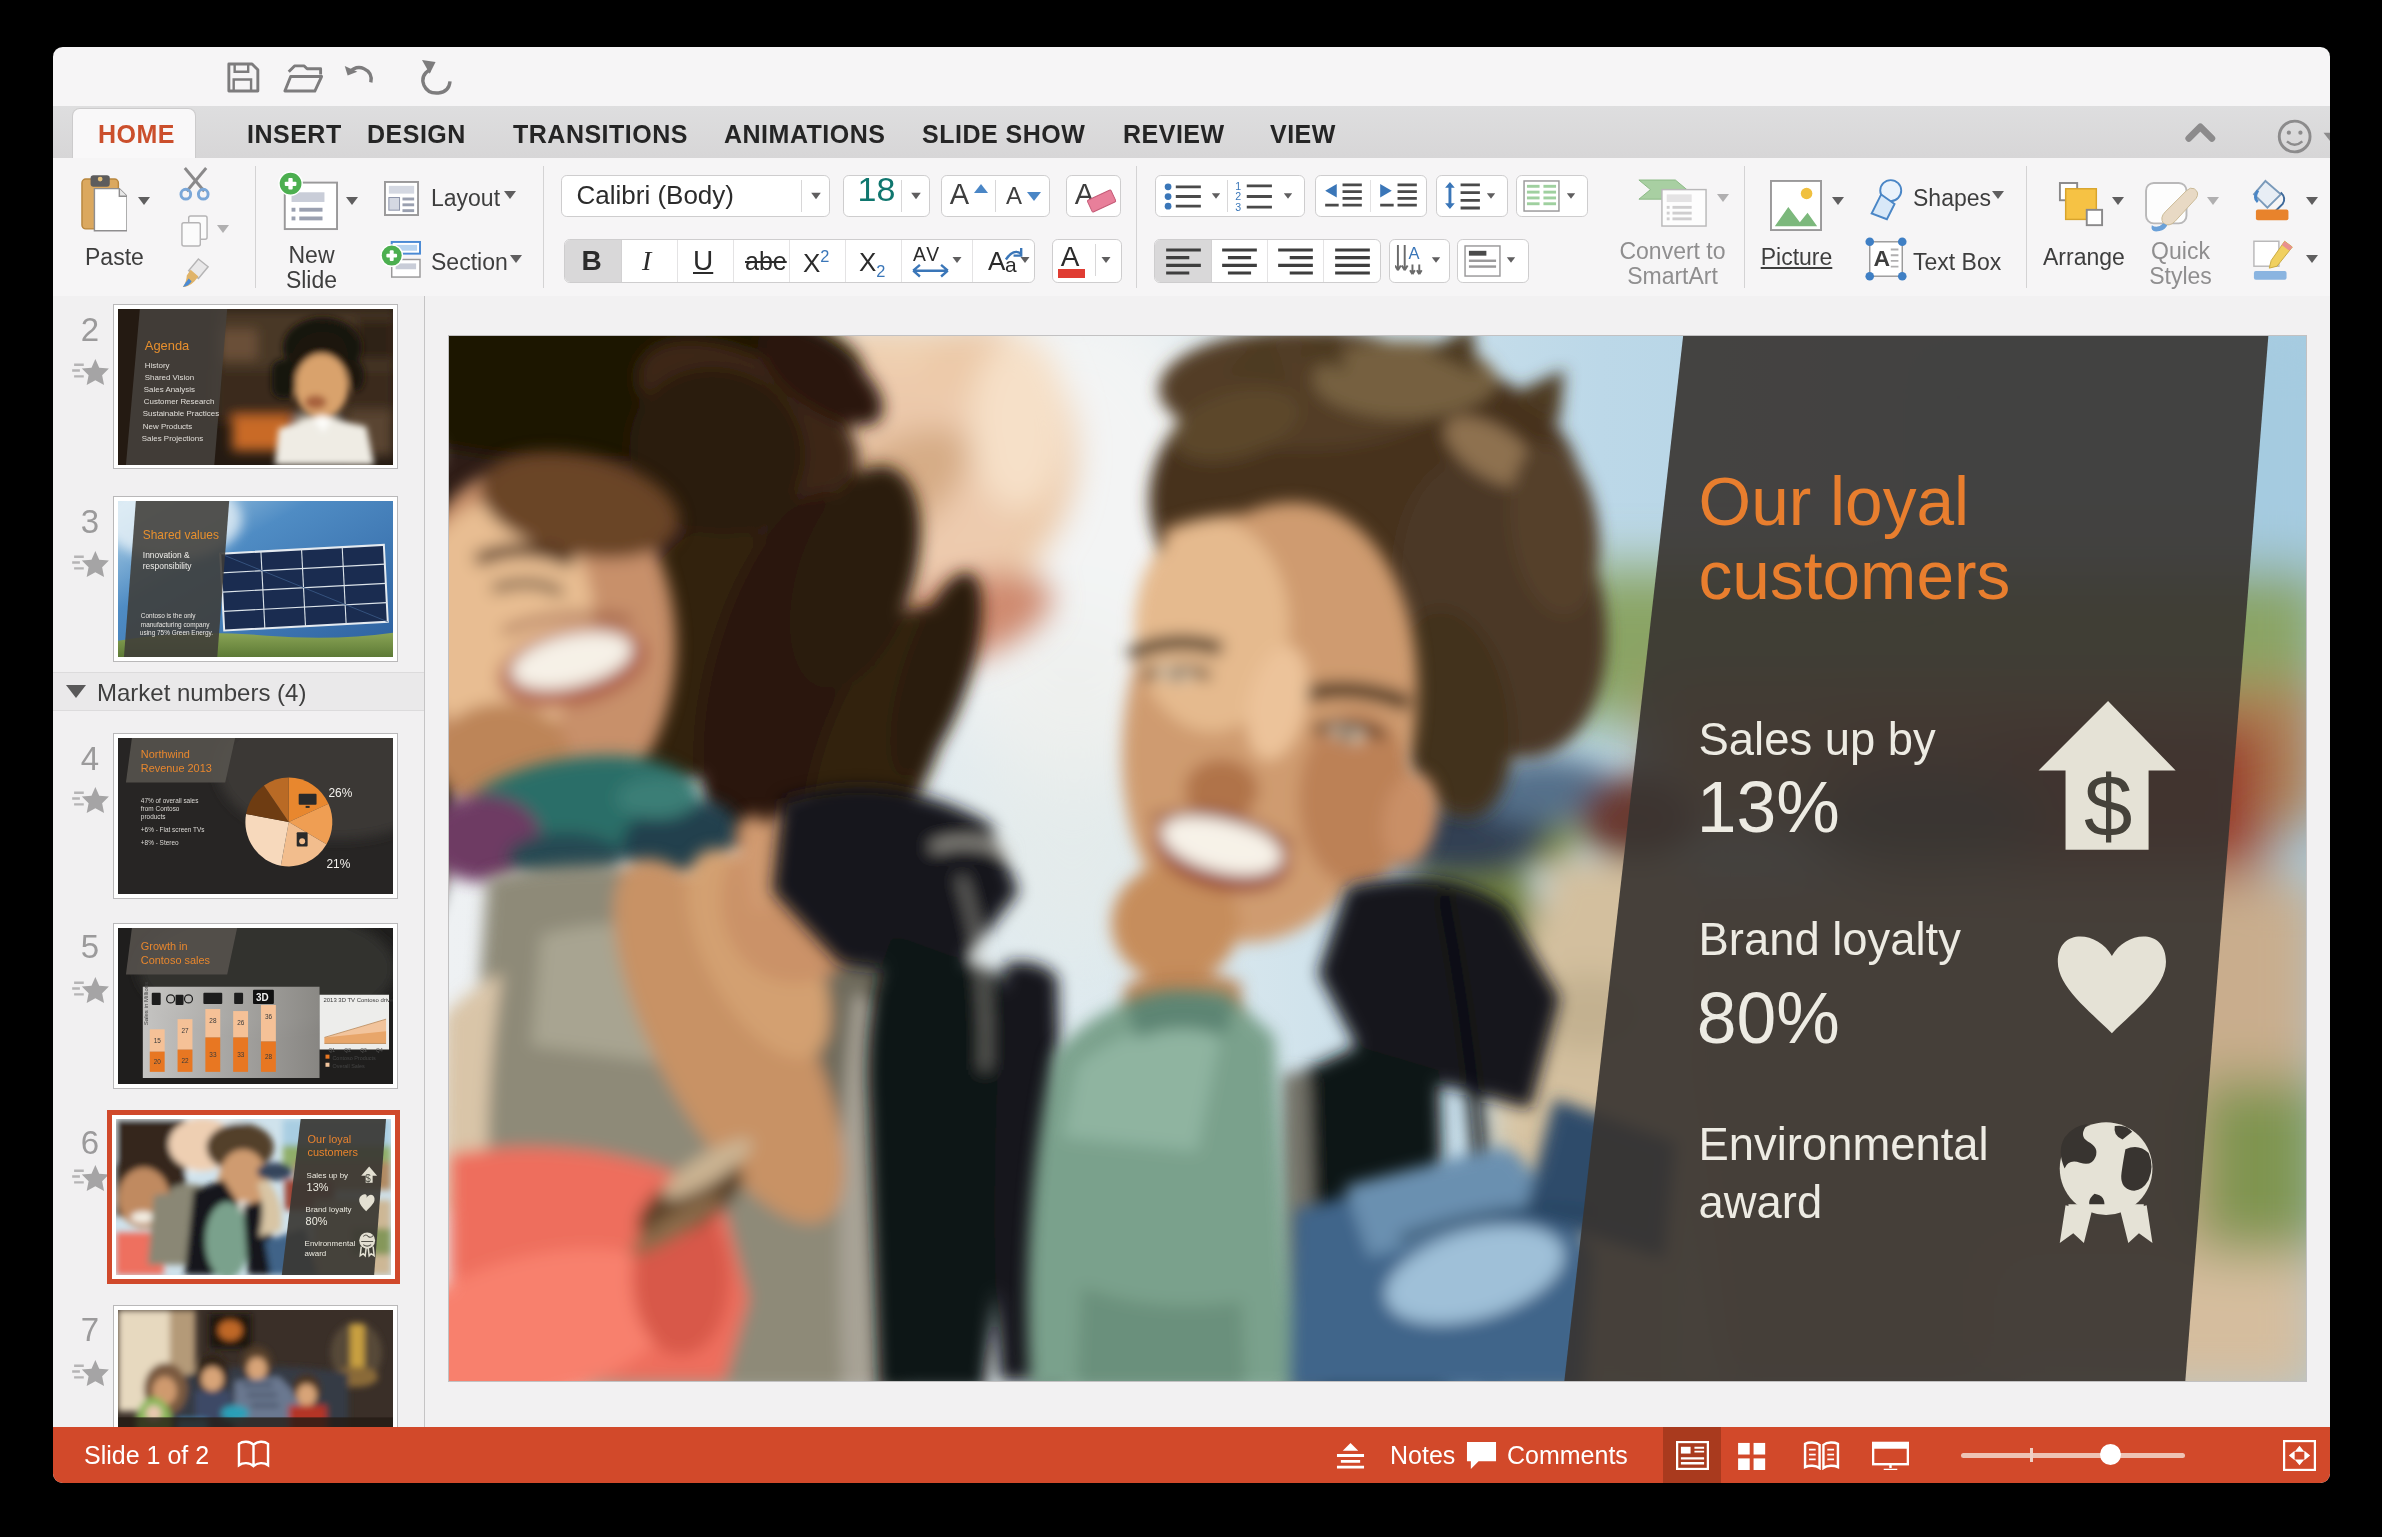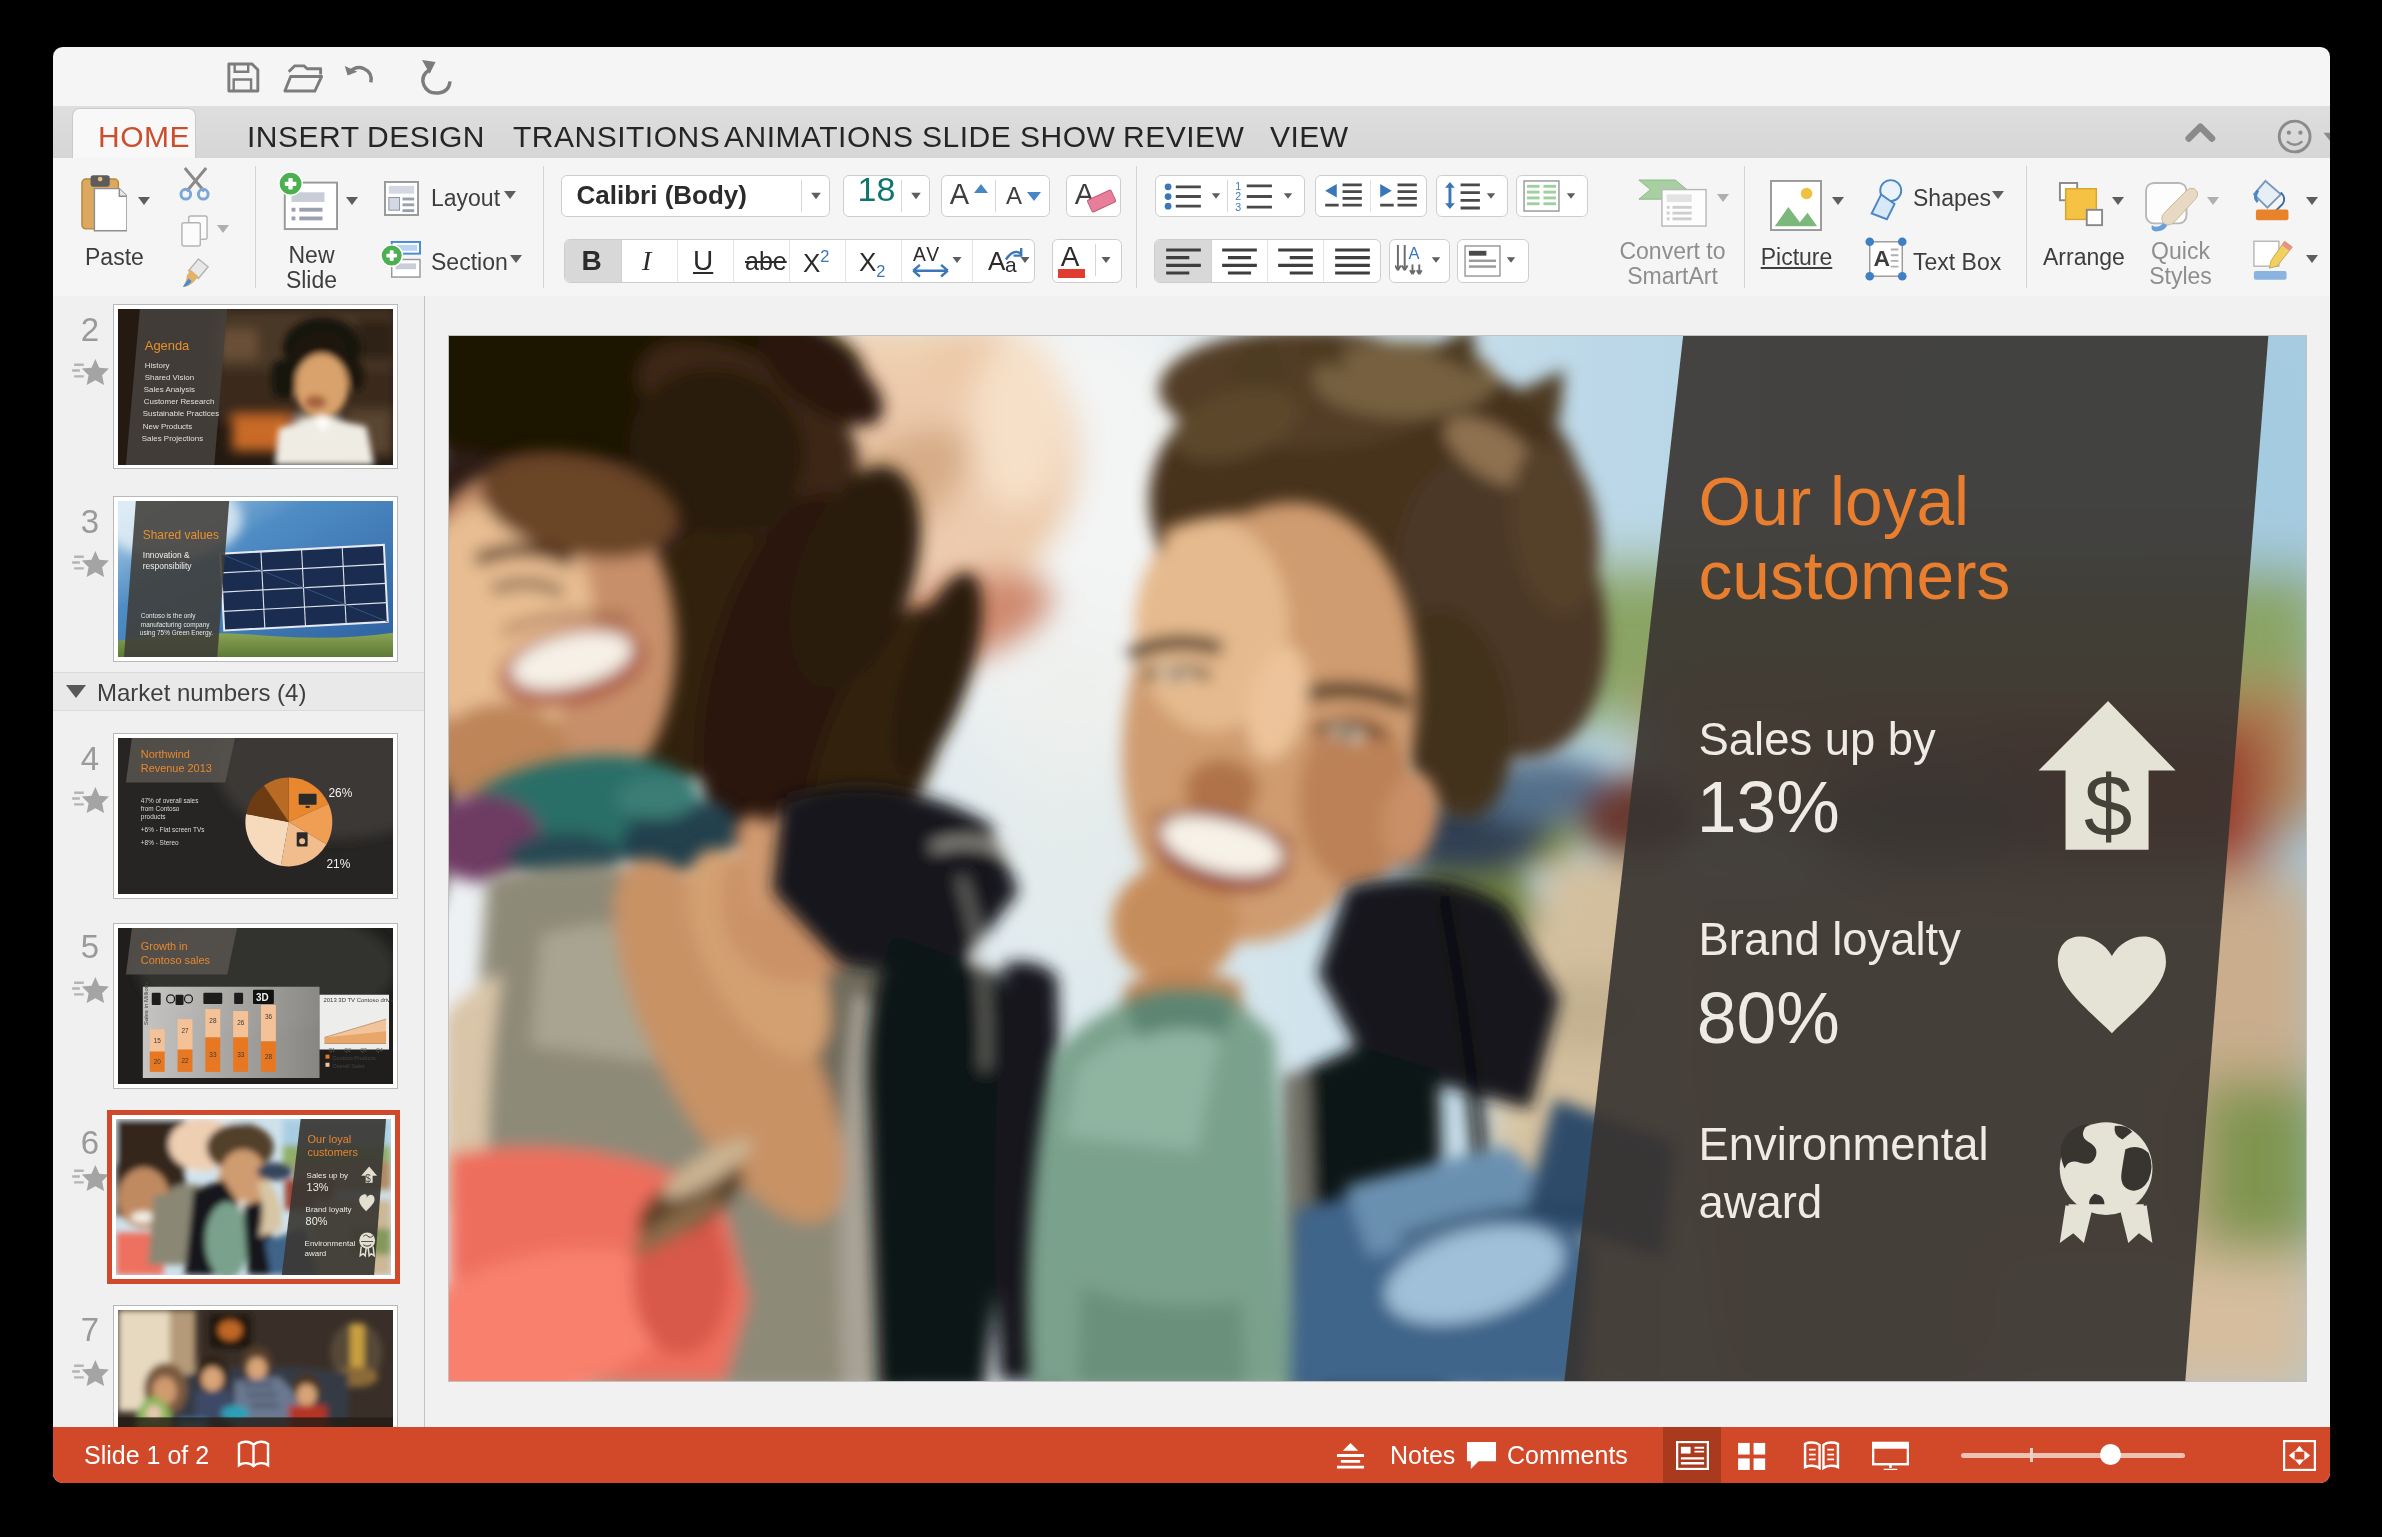--- a/index.html
+++ b/index.html
@@ -19,21 +19,21 @@
 #title{position:absolute;top:14.5px;left:676px;width:966px;text-align:center;
   font-size:30px;color:#3c3c3c;}
 #searchbox{position:absolute;left:1852px;top:11.6px;width:341px;height:36px;background:#fff;
   border:1.4px solid #c9c8c9;border-radius:7.7px;}
 #searchbox .ph{position:absolute;left:48px;top:3.9px;font-size:27px;color:#c2c1c2;}
 
 #tabstrip{position:absolute;left:0;top:59px;width:100%;height:52px;
   background:linear-gradient(#dededf,#d7d6d7);border-bottom:1px solid #c3c2c3;}
 #hometab{position:absolute;left:19.3px;top:1.9px;width:122px;height:51px;background:#f9f8f9;
   border:1px solid #cccbcc;border-bottom:none;border-radius:7.7px 7.7px 0 0;}
-.tab{position:absolute;top:13.5px;font-size:30px;font-weight:normal;color:#252525;letter-spacing:0.5px;}
+.tab{position:absolute;top:13.5px;font-size:25px;font-weight:bold;color:#252525;letter-spacing:0.5px;}
 
 #ribbon{position:absolute;left:0;top:111px;width:100%;height:138px;background:#f6f5f6;
   border-bottom:1px solid #c9c8c9;overflow:hidden;}
 .rsep{position:absolute;top:7.7px;width:1px;height:122px;background:#d4d3d4;}
 .rlabel{position:absolute;font-size:23px;color:#3e3e3e;white-space:nowrap;line-height:25px;}
 .rlabel2{position:absolute;font-size:23px;color:#8f8e8f;text-align:center;line-height:25px;white-space:nowrap;}
 .rbox{position:absolute;background:#fff;border:1.4px solid #cecdce;border-radius:5.8px;}
 .caret{position:absolute;width:0;height:0;border-left:6.8px solid transparent;
   border-right:6.8px solid transparent;border-top:8.7px solid #5f5e5f;}
 
@@ -155,21 +155,21 @@
       <rect x="15" y="5" width="23" height="6" fill="#b8d4f0"></rect>
       <rect x="12" y="20" width="29" height="18" fill="#fff" stroke="#9a999a" stroke-width="1.5"></rect>
       <rect x="16" y="24" width="21" height="6" fill="#c9cdd8"></rect>
       <circle cx="12" cy="16" r="11" fill="#4caf50" stroke="#fff" stroke-width="1.5"></circle>
       <rect x="6.5" y="14" width="11" height="4" rx="1" fill="#fff"></rect>
         <rect x="10" y="10.5" width="4" height="11" rx="1" fill="#fff"></rect>
     </svg>
     <div class="rlabel" style="left:378px;top:92px;">Section</div>
     <div class="caret" style="left:457px;top:97px"></div>
 
-    <div class="rbox" style="left:508px;top:17.4px;width:267px;height:40px;font-weight:bold;">
+    <div class="rbox" style="left:508px;top:17.4px;width:267px;height:40px;">
       <div class="rlabel" style="left:14.5px;top:6.8px;font-size:26px;color:#2b2b2b">Calibri (Body)</div>
       <div style="position:absolute;right:27px;top:3.9px;width:1px;height:32px;background:#d8d7d8"></div>
       <div class="caret" style="right:6.8px;top:15.4px;transform:scale(.8)"></div>
     </div>
     <div class="rbox" style="left:790px;top:17.4px;width:85px;height:40px;">
       <div class="rlabel" style="left:13.5px;top:1px;font-size:34px;color:#0f766e">18</div>
       <div style="position:absolute;right:27px;top:3.9px;width:1px;height:32px;background:#d8d7d8"></div>
       <div class="caret" style="right:6.8px;top:15.4px;transform:scale(.8)"></div>
     </div>
     <div class="rbox" style="left:888px;top:17.4px;width:107px;height:40px;">

